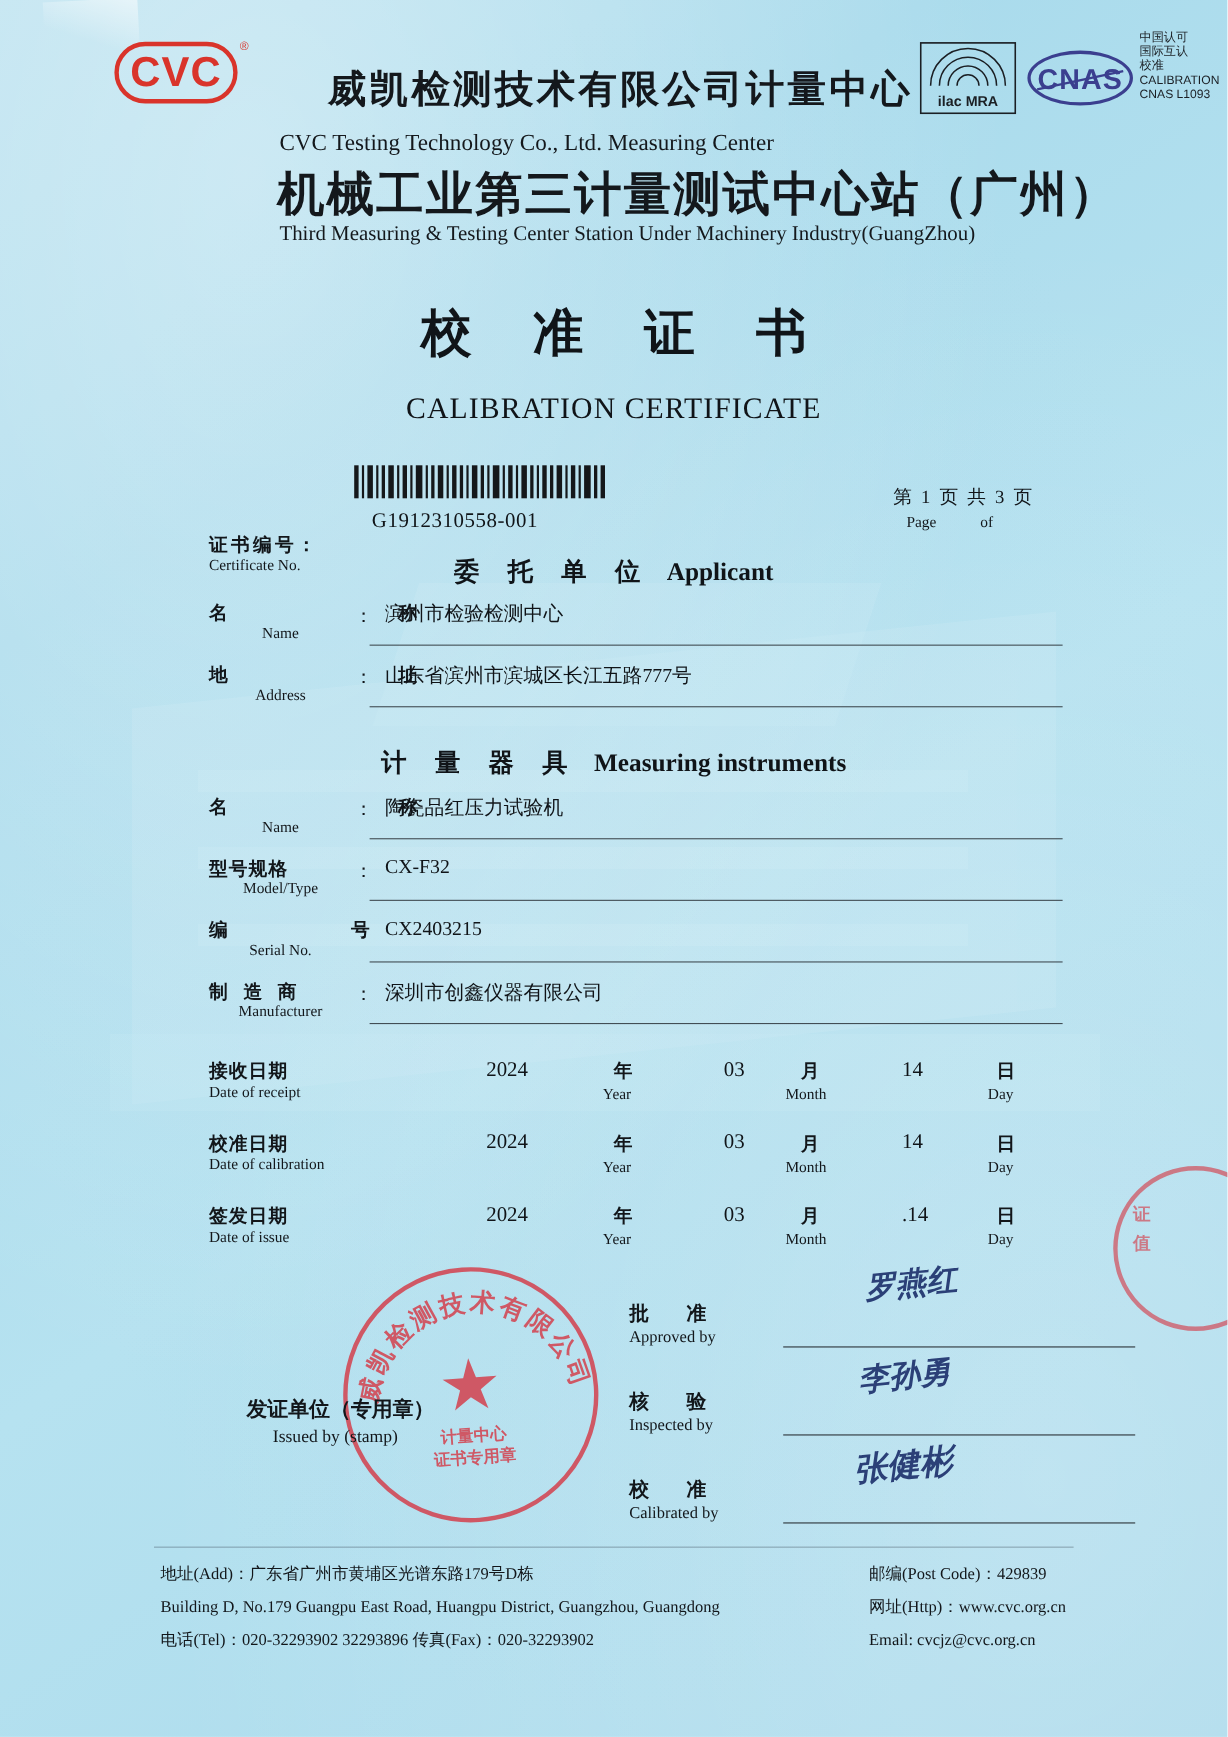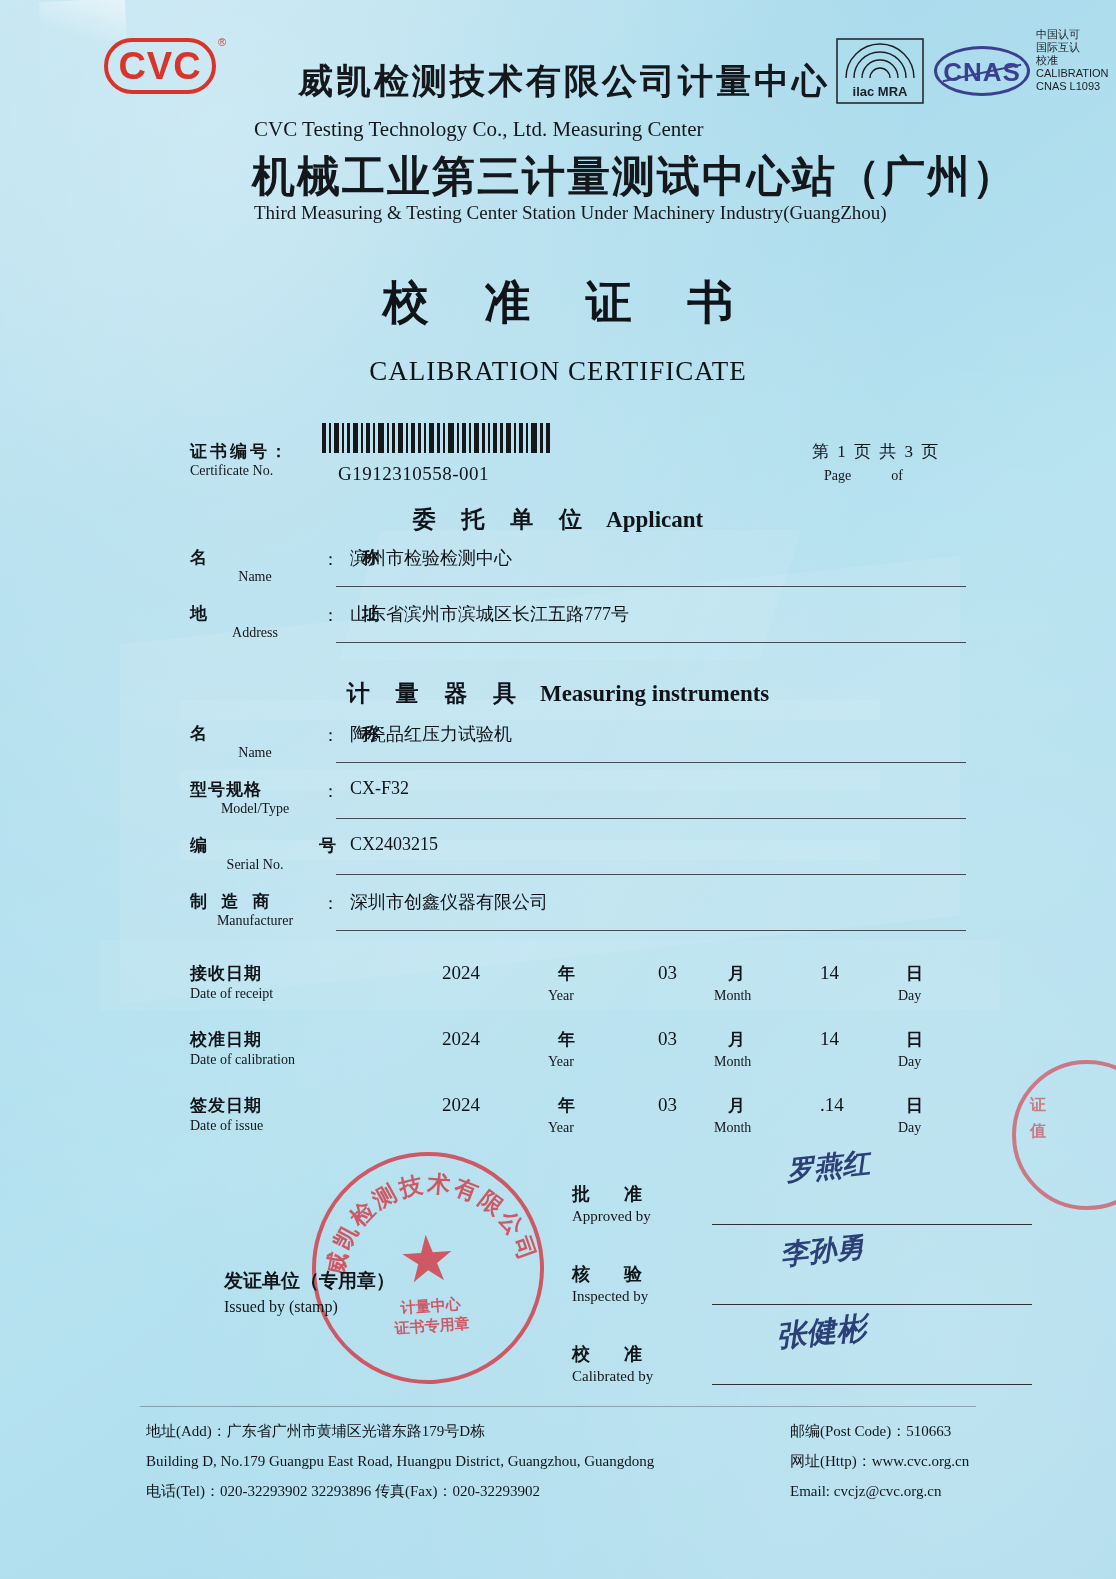--- a/index.html
+++ b/index.html
@@ -188,20 +188,21 @@
     color: #101418;
   }
 
   
   .lbl-cn {
     font-size: 17px;
     font-weight: bold;
     color: #12161a;
     letter-spacing: 1px;
     white-space: nowrap;
+    margin-top: 44px;
   }
   .lbl-en {
     font-size: 14px;
     color: #12161a;
     white-space: nowrap;
   }
   .cert-no-label {
     position: absolute;
     left: 190px;
     top: 440px;
@@ -378,21 +379,21 @@
   }
   .issued-by {
     position: absolute;
     left: 224px;
     top: 1268px;
   }
   .issued-by .cn {
     font-size: 19px; font-weight: bold; color: #12161a; white-space: nowrap;
   }
   .issued-by .en {
-    font-size: 16px; color: #12161a; white-space: nowrap; margin-top: 4px;
+    font-size: 16px; color: #12161a; white-space: nowrap; margin-top: 4px; margin-left: 24px;
   }
 
   
   .stamp {
     position: absolute;
     left: 312px;
     top: 1152px;
     width: 232px;
     height: 232px;
     border: 4px solid #d6323f;
@@ -718,21 +719,21 @@
     <div class="lab-cn">校　准</div>
     <div class="lab-en">Calibrated by</div>
     <div class="rule"></div>
   </div>
   <div class="sig-ink" style="left:776px; top:1312px; font-size:30px;">张健彬</div>
 
   <div class="footer-divider"></div>
   <div class="footer">
     <div class="row">
       <span class="left">地址(Add)：广东省广州市黄埔区光谱东路179号D栋</span>
-      <span class="right">邮编(Post Code)：510663</span>
+      <span class="right">邮编(Post Code)：429839</span>
     </div>
     <div class="row">
       <span class="left">Building D, No.179 Guangpu East Road, Huangpu District, Guangzhou, Guangdong</span>
       <span class="right">网址(Http)：www.cvc.org.cn</span>
     </div>
     <div class="row">
       <span class="left">电话(Tel)：020-32293902  32293896   传真(Fax)：020-32293902</span>
       <span class="right">Email: cvcjz@cvc.org.cn</span>
     </div>
   </div>

